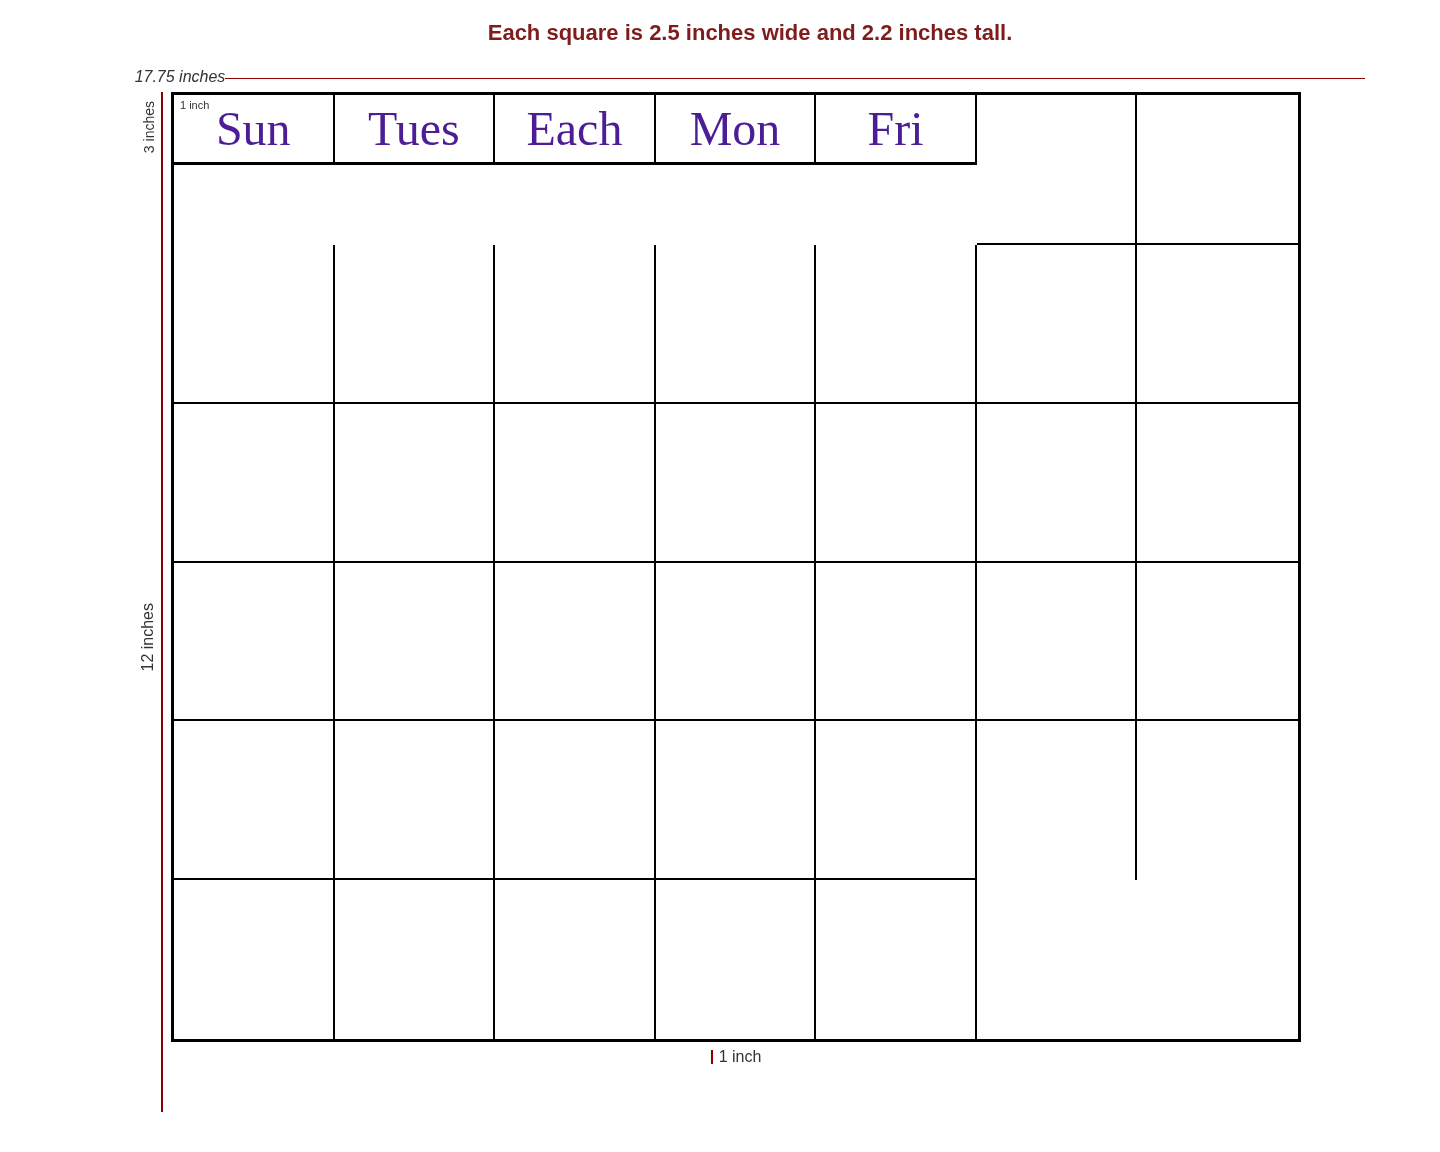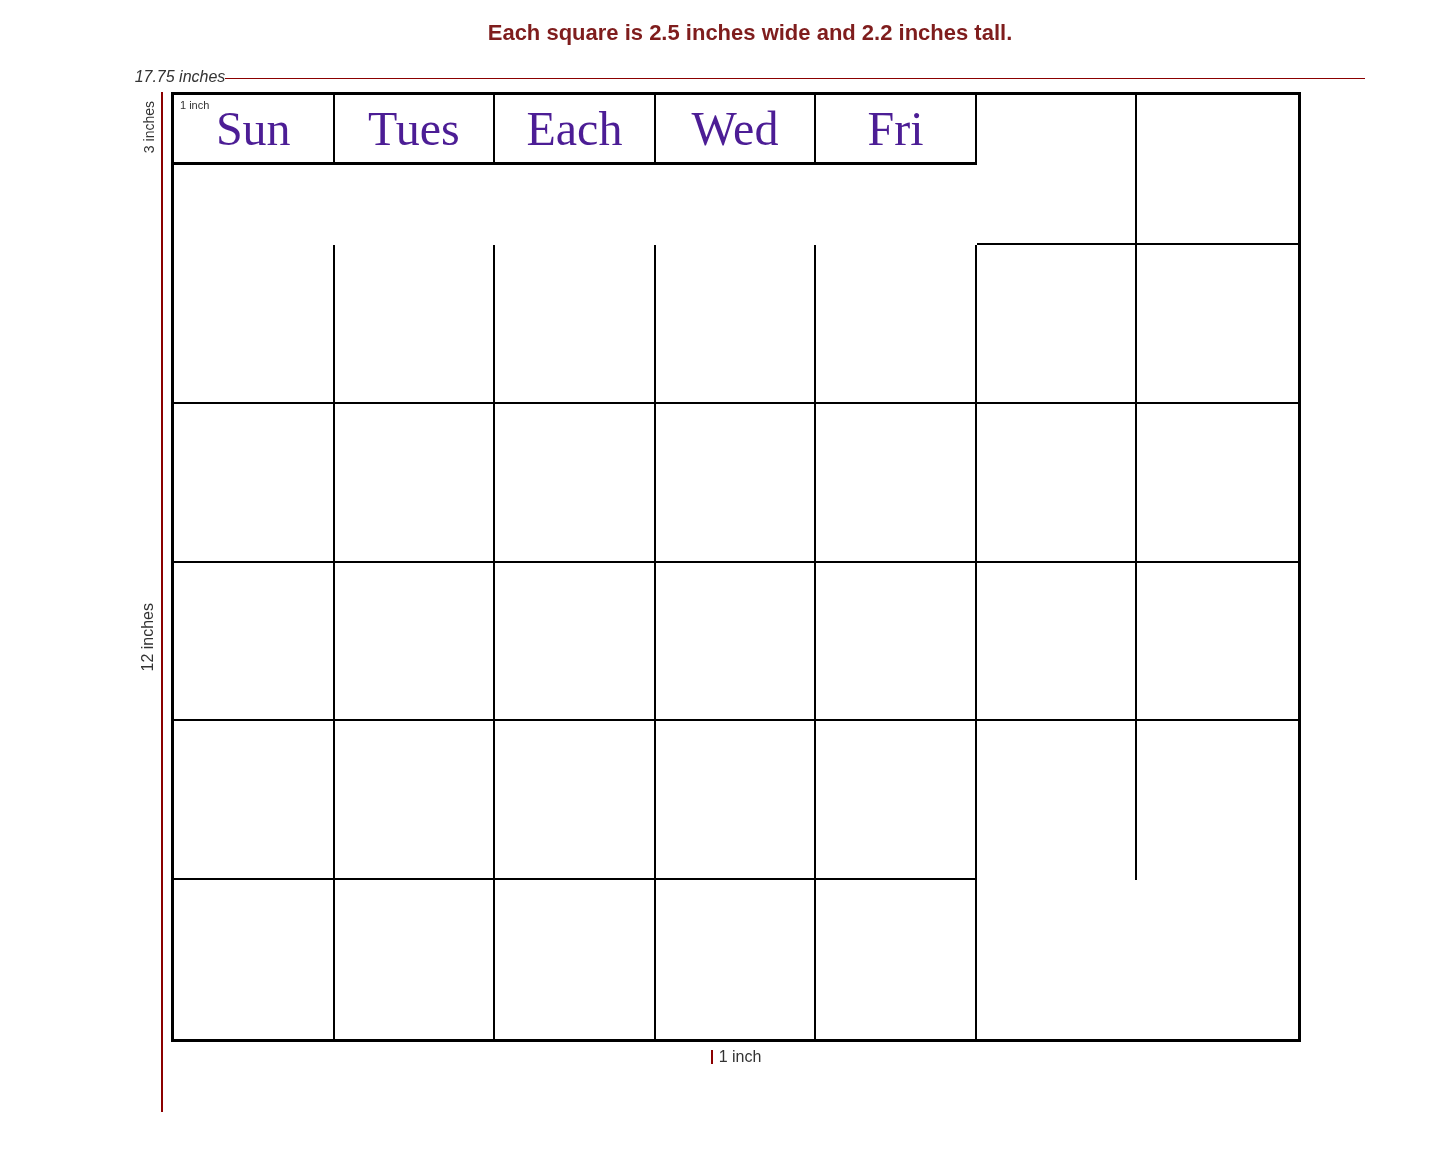--- a/index.html
+++ b/index.html
@@ -227,21 +227,21 @@
         <span class="inch-note">1 inch</span>
         <span class="day-label">Sun</span>
       </div>
       <div class="calendar-header">
         <span class="day-label">Tues</span>
       </div>
       <div class="calendar-header">
         <span class="day-label">Each</span>
       </div>
       <div class="calendar-header">
-        <span class="day-label">Wed</span>
+        <span class="day-label">Mon</span>
       </div>
       <div class="calendar-header">
         <span class="day-label">Fri</span>
       </div>
 
       <div class="calendar-cell"></div>
       <div class="calendar-cell"></div>
       <div class="calendar-cell"></div>
       <div class="calendar-cell"></div>
       <div class="calendar-cell"></div>

